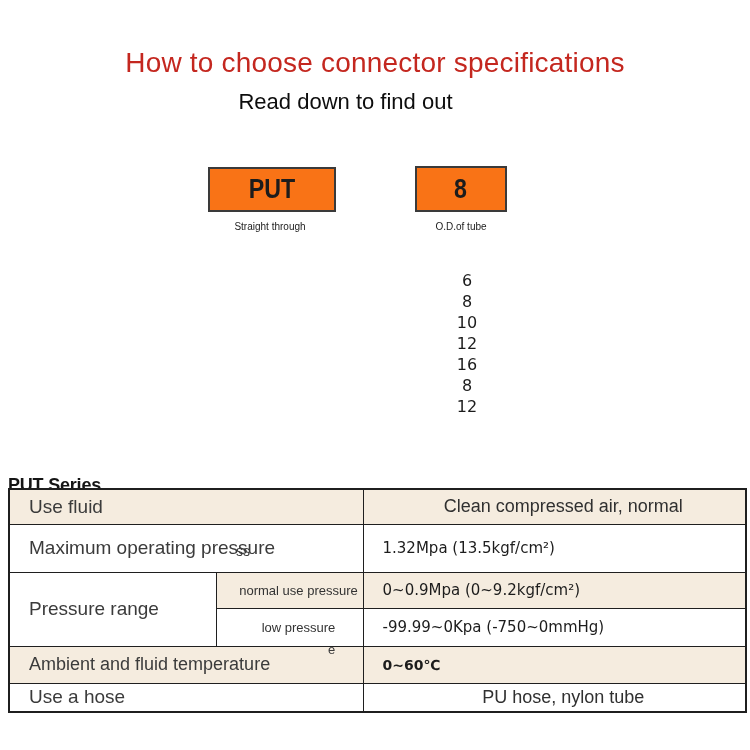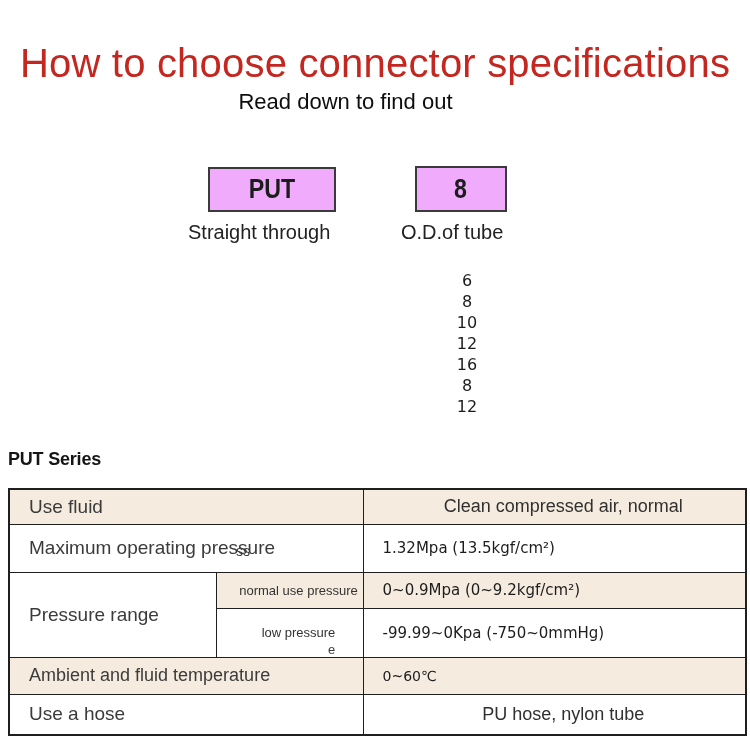--- a/index.html
+++ b/index.html
@@ -2,45 +2,45 @@
 <html><head>
 <meta charset="utf-8">
 <style>
   html,body{margin:0;padding:0;}
   body{
     width:750px;height:750px;background:#ffffff;position:relative;overflow:hidden;
     font-family:"Liberation Sans",sans-serif;
   }
   .page-title{
     position:absolute;top:44px;left:0;width:750px;text-align:center;
-    font-size:40px;line-height:38px;font-weight:500;color:#c4271f;letter-spacing:.2px;
+    font-size:28px;line-height:38px;font-weight:500;color:#c4271f;letter-spacing:.2px;
   }
   .page-subtitle{
     position:absolute;top:88px;left:0;width:691px;text-align:center;
     font-size:22px;line-height:28px;color:#0d0d0d;
   }
   .spec-box{
-    position:absolute;border:2px solid #3a3a3a;background:#f0abfc;
+    position:absolute;border:2px solid #3a3a3a;background:#f97316;
     display:flex;align-items:center;justify-content:center;
     font-weight:bold;font-size:27px;color:#1c1c1c;
   }
   .spec-box .code{display:inline-block;transform:scaleX(.86);}
   .box-model{left:208px;top:167px;width:124px;height:41px;}
   .box-size{left:415px;top:166px;width:88px;height:42px;}
   .box-caption{
-    position:absolute;text-align:left;font-size:20px;color:#222;
+    position:absolute;text-align:center;font-size:10px;color:#222;
   }
   .caption-model{left:188px;top:221px;width:164px;}
   .caption-size{left:401px;top:221px;width:120px;}
   .size-options{
     position:absolute;left:427px;top:270px;width:80px;text-align:center;
     font-family:"DejaVu Sans",sans-serif;font-size:16px;line-height:21px;color:#1b1b1b;
   }
   .series-heading{
-    position:absolute;left:8px;top:449px;font-size:18px;font-weight:bold;
+    position:absolute;left:8px;top:475px;font-size:18px;font-weight:bold;
     color:#151515;letter-spacing:-.2px;
   }
   table.spec-table{
     position:absolute;left:8px;top:488px;width:737px;
     border-collapse:collapse;table-layout:fixed;
     border:2px solid #1f1f1f;
   }
   table.spec-table td{
     border:1px solid #1f1f1f;vertical-align:middle;overflow:hidden;padding-left:19px;
   }
@@ -49,21 +49,21 @@
     text-align:left;padding-left:7px;font-size:19px;color:#3b3b3b;
   }
   td.lbl-sm{font-size:18px;}
   td.val{
     text-align:center;font-size:18px;color:#303030;
   }
   td.val-num{
     text-align:left;font-family:"DejaVu Sans",sans-serif;
     font-size:15px;color:#1c1c1c;
   }
-  td.val-temp{font-size:14px;}
+  td.val-temp{font-size:14px;font-weight:bold;}
   td.sublbl{
     text-align:center;font-size:13px;color:#333333;
   }
   .artifact-ss{
     position:absolute;left:236px;top:543px;font-size:14px;color:#3b3b3b;
   }
   .artifact-e{
     position:absolute;left:328px;top:642px;font-size:13px;color:#3b3b3b;
   }
 </style>
@@ -108,29 +108,29 @@
   </tr>
   <tr style="height:48px">
     <td colspan="2" class="lbl">Maximum operating pressure</td>
     <td class="val-num">1.32Mpa&nbsp;(13.5kgf/cm²)</td>
   </tr>
   <tr style="height:36px">
     <td rowspan="2" class="lbl">Pressure range</td>
     <td class="sublbl beige">normal use pressure</td>
     <td class="val-num beige">0~0.9Mpa&nbsp;(0~9.2kgf/cm²)</td>
   </tr>
-  <tr style="height:49px">
+  <tr style="height:38px">
     <td class="sublbl">low pressure</td>
     <td class="val-num">-99.99~0Kpa&nbsp;(-750~0mmHg)</td>
   </tr>
   <tr style="height:37px">
     <td colspan="2" class="lbl lbl-sm beige">Ambient and fluid temperature</td>
     <td class="val-num val-temp beige">0~60℃</td>
   </tr>
-  <tr style="height:41px">
+  <tr style="height:29px">
     <td colspan="2" class="lbl">Use a hose</td>
     <td class="val">PU hose, nylon tube</td>
   </tr>
 </tbody>
   </table>
 
 <span class="artifact-ss">ss</span>
 <span class="artifact-e">e</span>
 
 </body></html>

